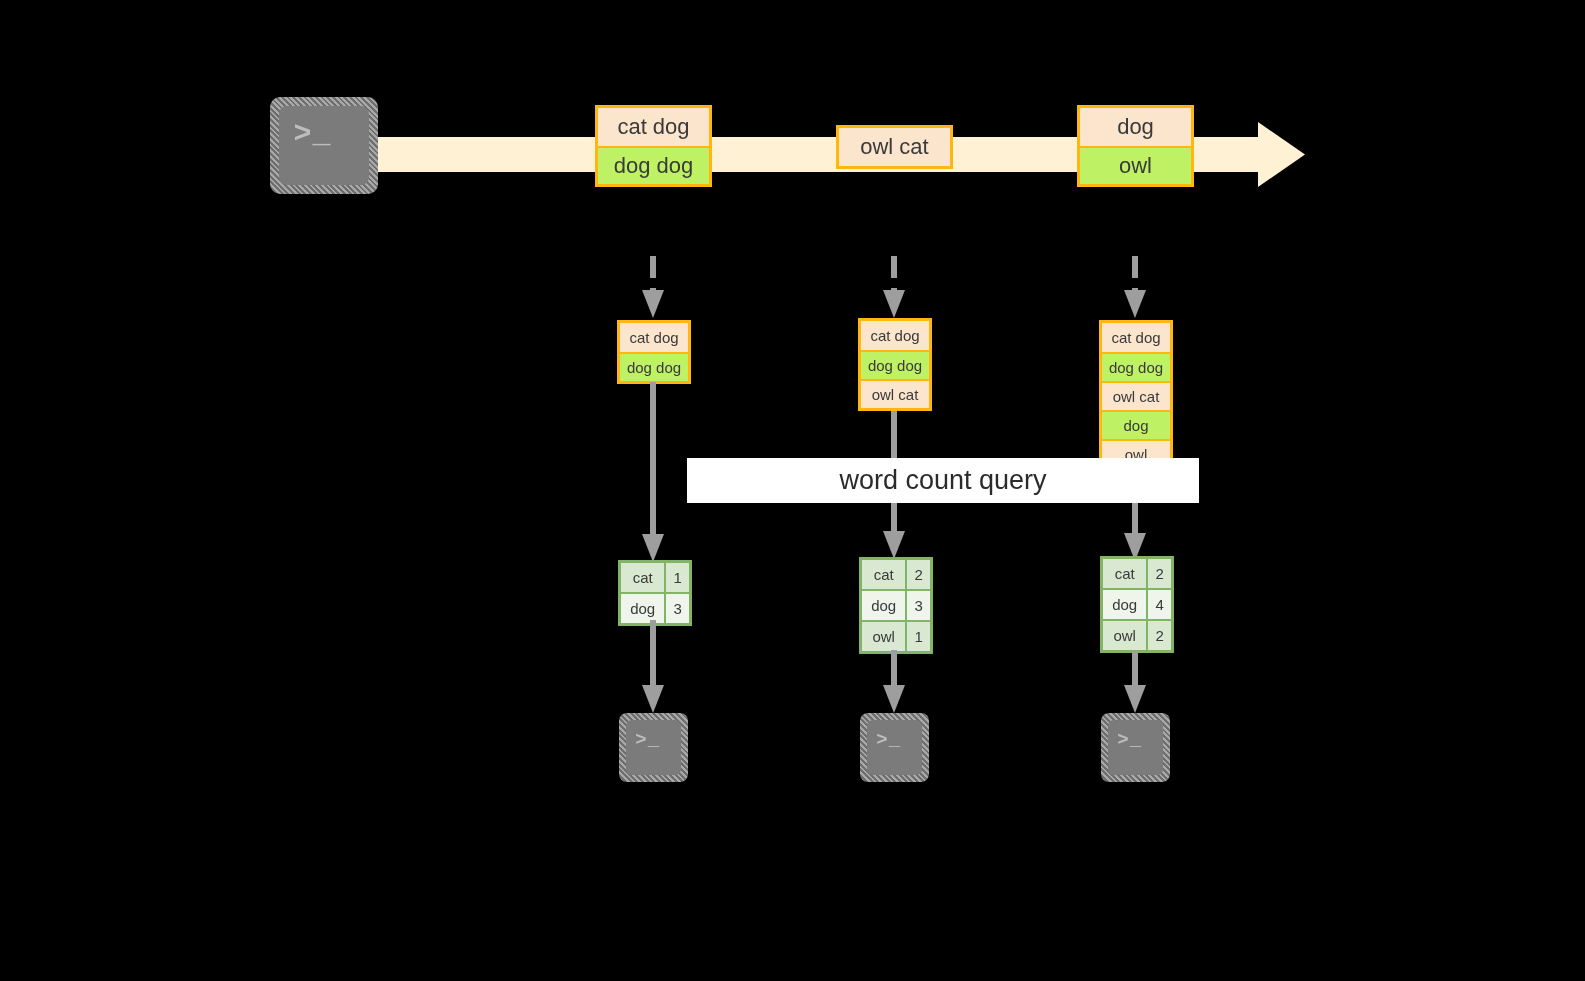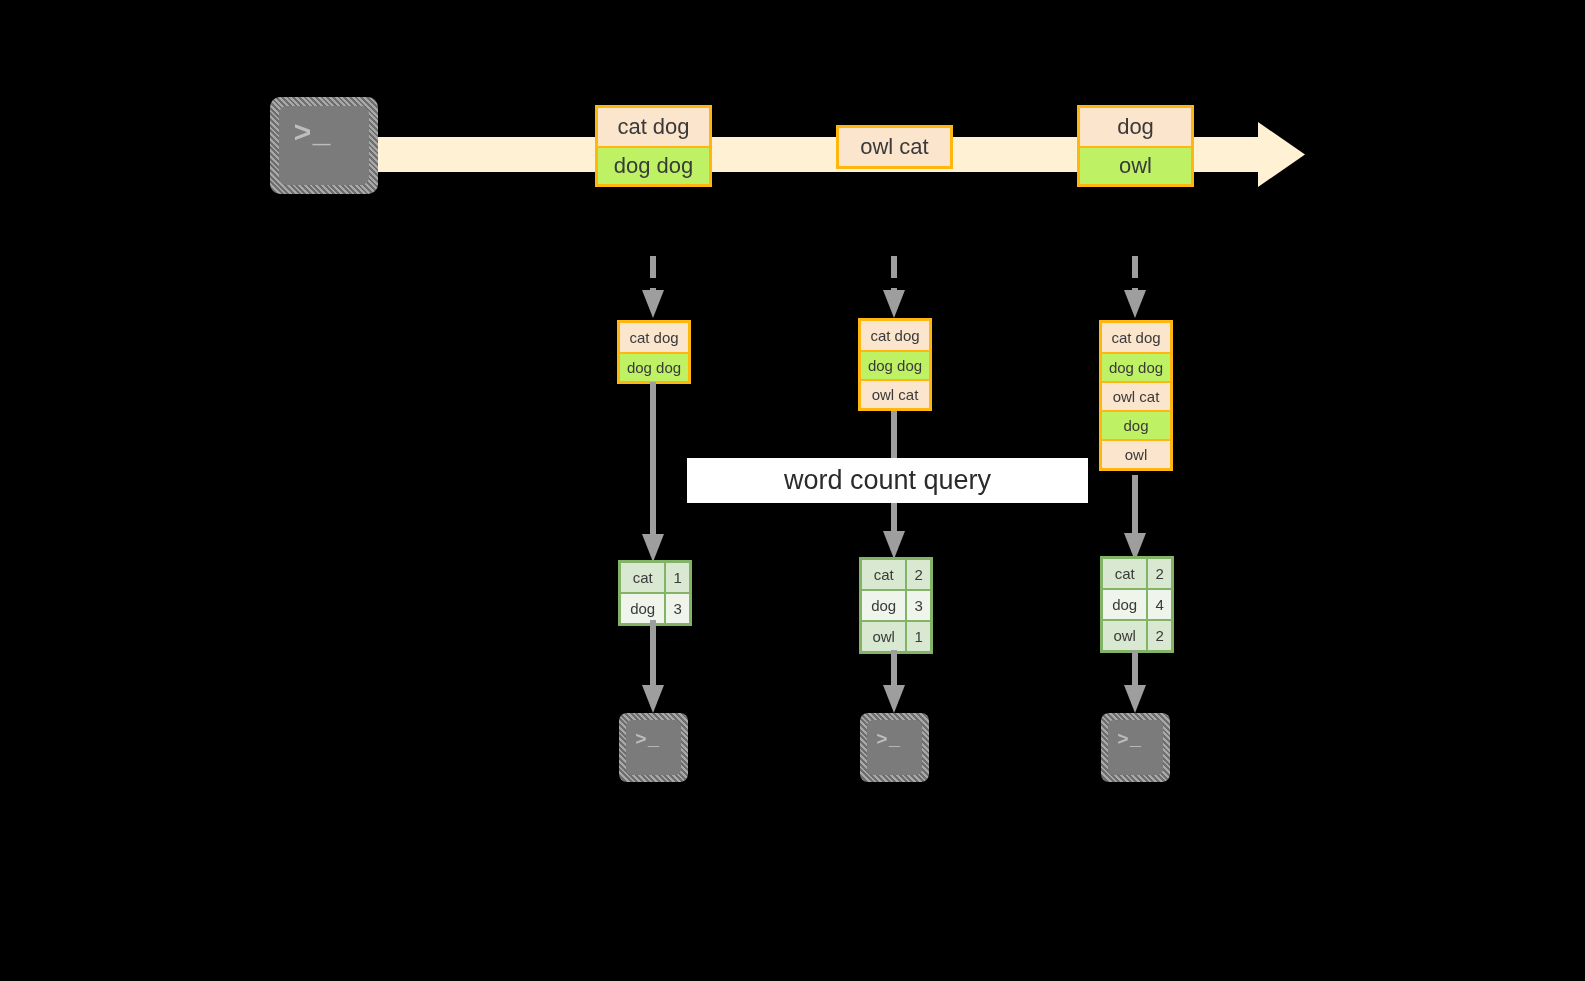--- a/index.html
+++ b/index.html
@@ -113,21 +113,21 @@
 
   
   .conn { position: absolute; }
   .conn svg { display: block; }
 
   
   .querylabel {
     position: absolute;
     left: 687px;
     top: 458px;
-    width: 401px;
+    width: 512px;
     height: 45px;
     background: #FFFFFF;
     display: flex;
     align-items: center;
     justify-content: center;
     font-size: 27px;
     color: #2b2b2b;
     white-space: nowrap;
   }
 </style>

